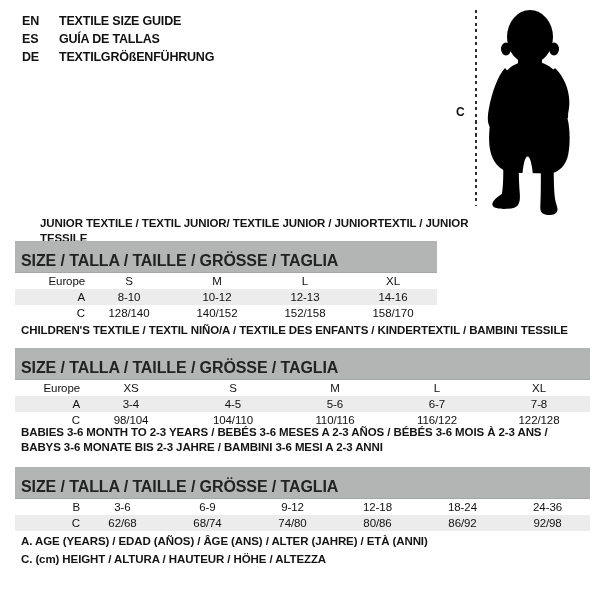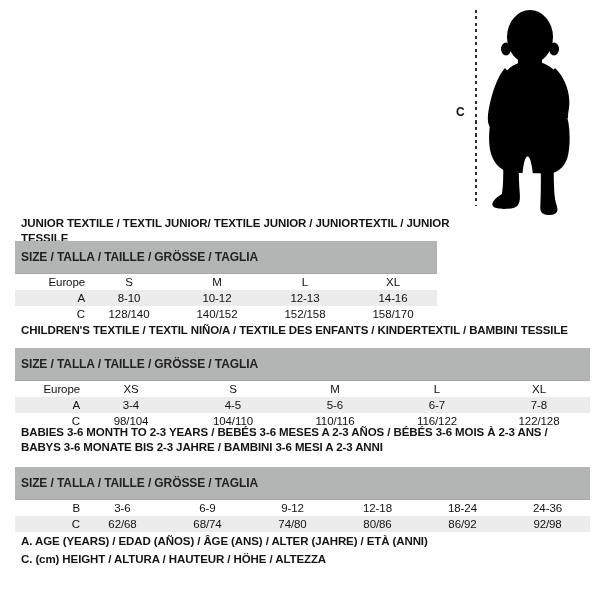--- a/index.html
+++ b/index.html
@@ -23,48 +23,57 @@
     background:repeating-linear-gradient(to bottom,#2e2e2e 0 3px,transparent 3px 6.5px);
   }
   .silhouette{left:479px;top:5px;}
   .silhouette .ink{fill:#000000;}
   .silhouette .gapfill{fill:#ffffff;}
 
   
   .section-title{
     left:21px;font-weight:700;font-size:11.5px;letter-spacing:-.1px;line-height:14.5px;color:#141414;
   }
-  .t1{top:216px;width:470px;}
+  .t1{top:216px;width:470px;margin-left:19px;}
   .t2{top:323px;width:575px;}
   .t3{top:425px;width:562px;}
 
   table.size-table{border-collapse:collapse;table-layout:fixed;position:absolute;left:15px;}
   table.size-table th{
-    background:#b3b5b4;color:#222;font-weight:700;font-size:12px;letter-spacing:-.1px;
-    text-align:left;padding:0 0 0 6px;height:32px;border-bottom:1px solid #a6a8a7;
+    background:#b3b5b4;color:#222;font-weight:700;font-size:16px;letter-spacing:-.1px;
+    text-align:left;padding:8px 0 0 6px;height:23px;border-bottom:1px solid #a6a8a7;
   }
   table.size-table td{
     font-size:11.5px;font-weight:400;color:#101010;text-align:center;height:16px;padding:0;
     letter-spacing:-.1px;white-space:nowrap;
   }
   table.size-table td.lbl{text-align:right;padding-left:6px;}
   tr.shaded td{background:#ececec;}
 
   #table-junior{top:241px;width:422px;}
   #table-children{top:348px;width:575px;}
   #table-babies{top:467px;width:575px;}
 
   
   .legend{left:21px;top:533px;}
   .legend-line{font-weight:700;font-size:11.5px;letter-spacing:-.1px;line-height:17.5px;white-space:nowrap;color:#141414;}
 </style>
 </head>
 <body>
 
 <div class="abs lang-block">
+  <div class="lang-row">
+    <span class="lang-code">EN</span><span class="lang-label">TEXTILE SIZE GUIDE</span>
+  </div>
+  <div class="lang-row">
+    <span class="lang-code">ES</span><span class="lang-label">GUÍA DE TALLAS</span>
+  </div>
+  <div class="lang-row">
+    <span class="lang-code">DE</span><span class="lang-label">TEXTILGRÖßENFÜHRUNG</span>
+  </div>
 </div>
 
 <div class="abs measure-label">C</div>
 <div class="abs dotted-line"></div>
 <svg class="abs silhouette" width="105" height="210" viewBox="0 0 105 210" xmlns="http://www.w3.org/2000/svg" aria-hidden="true">
   <ellipse class="ink" cx="51" cy="32" rx="23" ry="27"></ellipse>
   <ellipse class="ink" cx="27" cy="44" rx="5" ry="6.5"></ellipse>
   <ellipse class="ink" cx="75" cy="44" rx="5" ry="6.5"></ellipse>
   <rect class="ink" x="39" y="48" width="24" height="16"></rect>
   <path class="ink" d="M51 56 C68 56 80 66 85 81 C88.5 92 89.5 103 89 113 L13 113 C12.5 101 14.5 89 19 79 C25 65 36 56 51 56 Z"></path>

